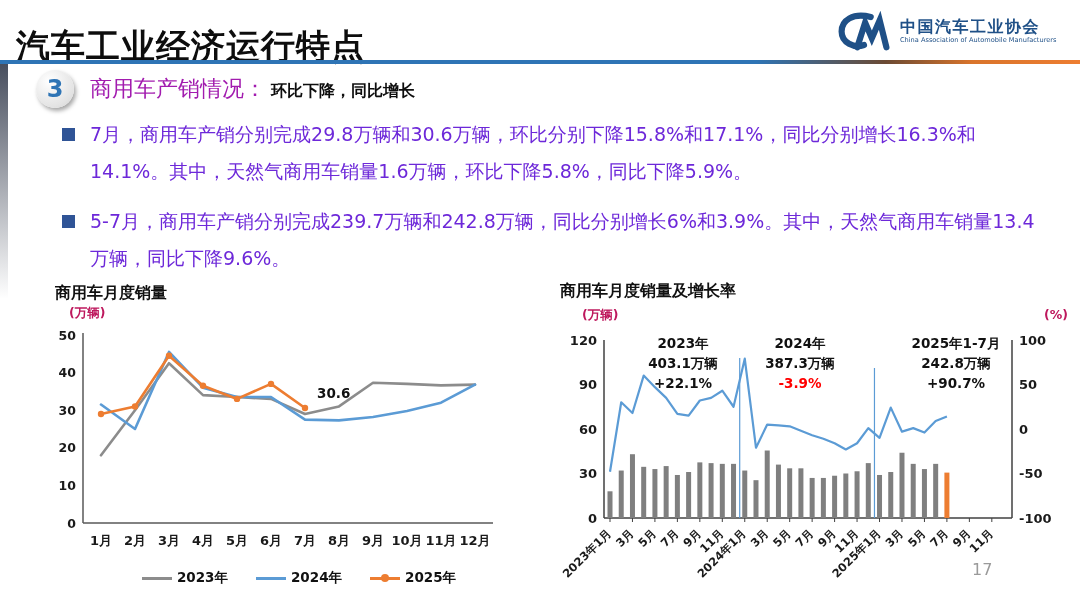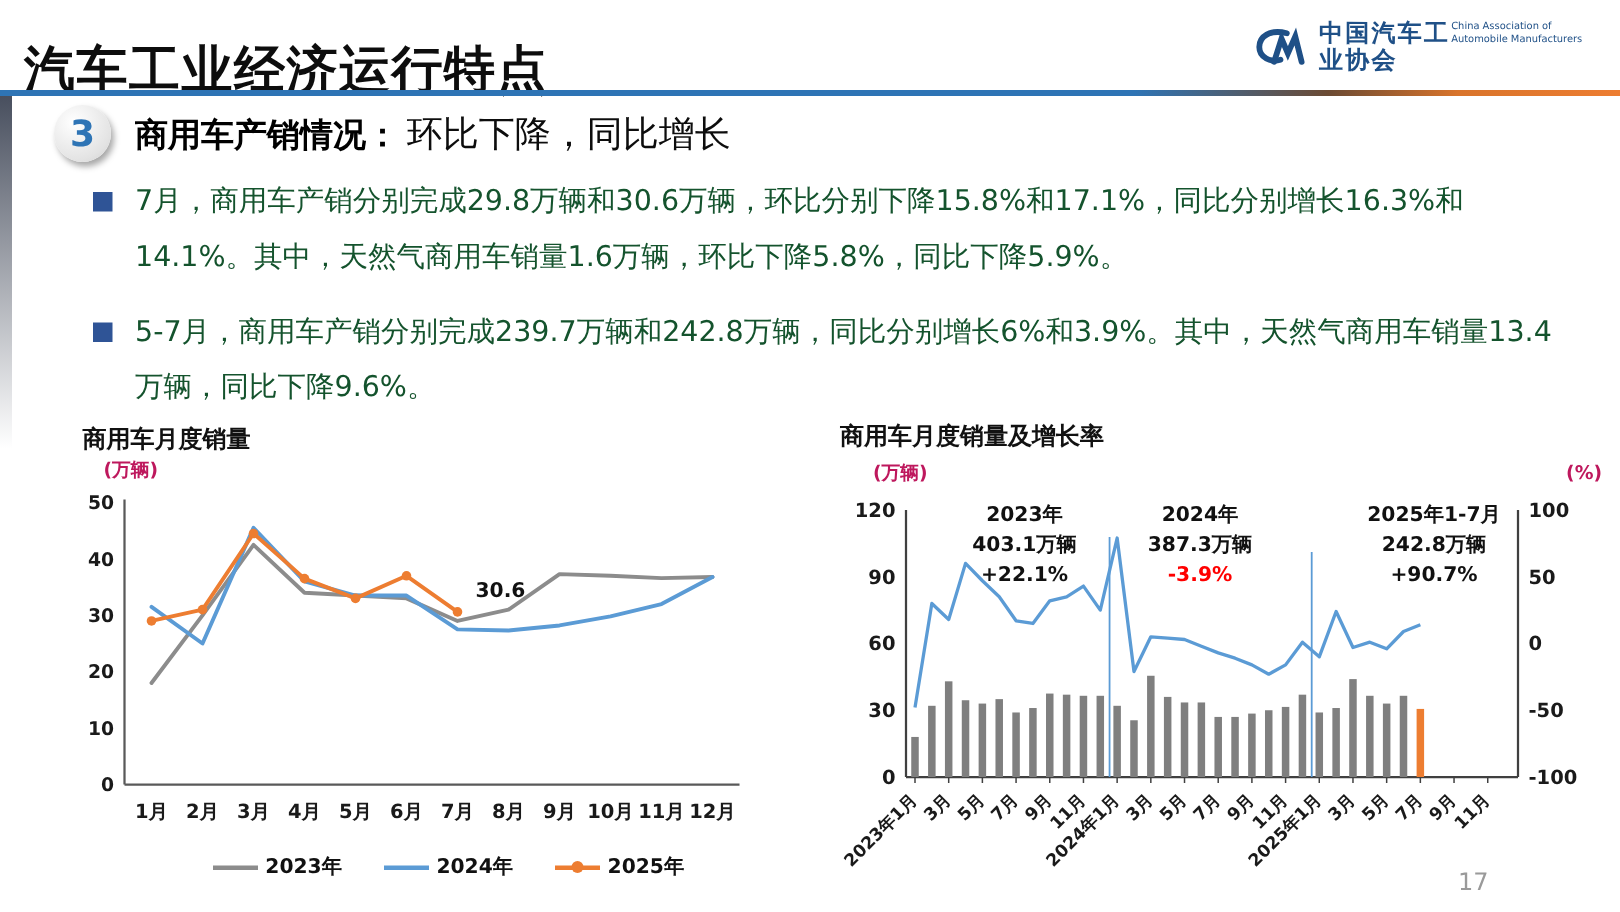--- a/index.html
+++ b/index.html
@@ -6,59 +6,59 @@
   body{
     width:1080px;height:608px;position:relative;overflow:hidden;
     background:#ffffff;
     font-family:"DejaVu Sans","Liberation Sans",sans-serif;
   }
   .page-title{
     position:absolute;left:16px;top:24px;
     font-size:34px;font-weight:bold;color:#0d0d0d;letter-spacing:1px;
   }
   .logo{position:absolute;right:14px;top:4px;width:230px;height:54px;display:flex;align-items:center;gap:8px;}
-  .logo-text{display:flex;justify-content:center;}
+  .logo-text{display:flex;flex-direction:column;justify-content:center;}
   .logo-cn{font-size:16px;font-weight:bold;color:#1F5087;letter-spacing:1.5px;line-height:18px;}
   .logo-en{font-size:6.6px;color:#1F5087;line-height:9px;}
   .divider{
     position:absolute;left:0;top:60px;width:1080px;height:4px;
     background:linear-gradient(90deg,#2E74B5 0%,#2E74B5 70%,#6b4a33 82%,#D9742B 90%,#ED7D31 100%);
   }
   .edge-shadow{
     position:absolute;left:0;top:64px;width:8px;height:235px;
     background:linear-gradient(to bottom,rgba(40,48,66,.85),rgba(40,48,66,0));
   }
   .section-row{position:absolute;left:36px;top:68px;display:flex;align-items:center;gap:16px;height:42px;}
   .sec-num{
     width:38px;height:38px;border-radius:50%;
     background:radial-gradient(circle at 35% 30%,#ffffff,#e3e3e3 70%,#cfcfcf);
     box-shadow:2px 3px 4px rgba(0,0,0,0.35);
     color:#2E74B5;font-size:24px;font-weight:bold;
     display:flex;align-items:center;justify-content:center;
   }
-  .sec-main{font-size:22px;font-weight:bold;color:#000000;}
-  .sec-sub{font-size:24px;font-weight:normal;color:#0d0d0d;}
+  .sec-main{font-size:22px;font-weight:normal;color:#a21caf;}
+  .sec-sub{font-size:16px;font-weight:bold;color:#0d0d0d;}
   .bullets{position:absolute;left:60px;top:116px;width:990px;}
-  .bullet{position:relative;padding-left:30px;color:#14532d;font-size:19px;line-height:1.95;margin-bottom:13px;}
+  .bullet{position:relative;padding-left:30px;color:#6d28d9;font-size:19px;line-height:1.95;margin-bottom:13px;}
   .bmark{position:absolute;left:2px;top:12px;width:13px;height:13px;background:#2F5496;}
   .chart{position:absolute;}
   .chart-left{left:55px;top:283px;width:470px;height:322px;}
   .chart-right{left:560px;top:281px;width:520px;height:327px;}
   .chart-title{position:absolute;left:0;top:0;width:100%;text-align:left;font-size:16px;font-weight:bold;color:#111;}
   .unit-label{position:absolute;font-size:12.5px;font-weight:600;color:#be185d;}
   .ul-l1{left:14px;top:22px;}
   .ul-l2{left:22px;top:26px;}
   .ul-r2{right:12px;top:26px;}
   .legend{position:absolute;left:0;top:286px;width:100%;display:flex;justify-content:center;gap:28px;
           font-size:13.5px;font-weight:bold;color:#111;padding-left:18px;box-sizing:border-box;}
   .legend-item{display:flex;align-items:center;gap:5px;}
   .legend-line{width:30px;height:3px;display:inline-block;position:relative;}
   .legend-dot{position:absolute;left:11px;top:-3px;width:8px;height:8px;border-radius:50%;}
   .anno{position:absolute;width:140px;text-align:center;font-size:13.5px;font-weight:bold;color:#111;line-height:20px;}
-  .page-number{position:absolute;left:972px;top:560px;font-size:16px;color:#9a9a9a;margin-top:18px;}
+  .page-number{position:absolute;left:972px;top:560px;font-size:16px;color:#9a9a9a;}
   svg text{font-family:"DejaVu Sans","Liberation Sans",sans-serif;}
 </style>
 </head>
 <body>
 
 <div class="page-title">汽车工业经济运行特点</div>
 
 <div class="logo">
   <svg width="56" height="42" viewBox="0 0 100 74">
     <path d="M62 12 C30 4 10 18 10 38 C10 58 32 68 50 62" fill="none" stroke="#1F5087" stroke-width="11" stroke-linecap="round"></path>

